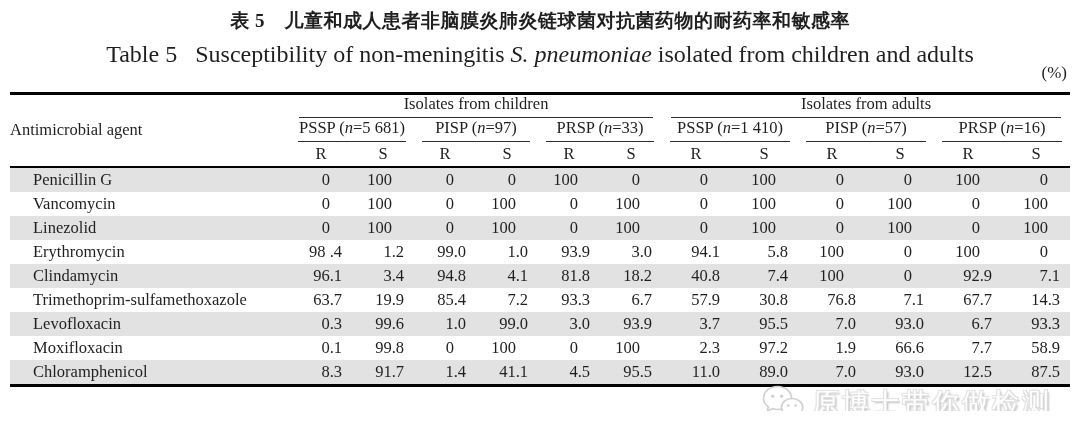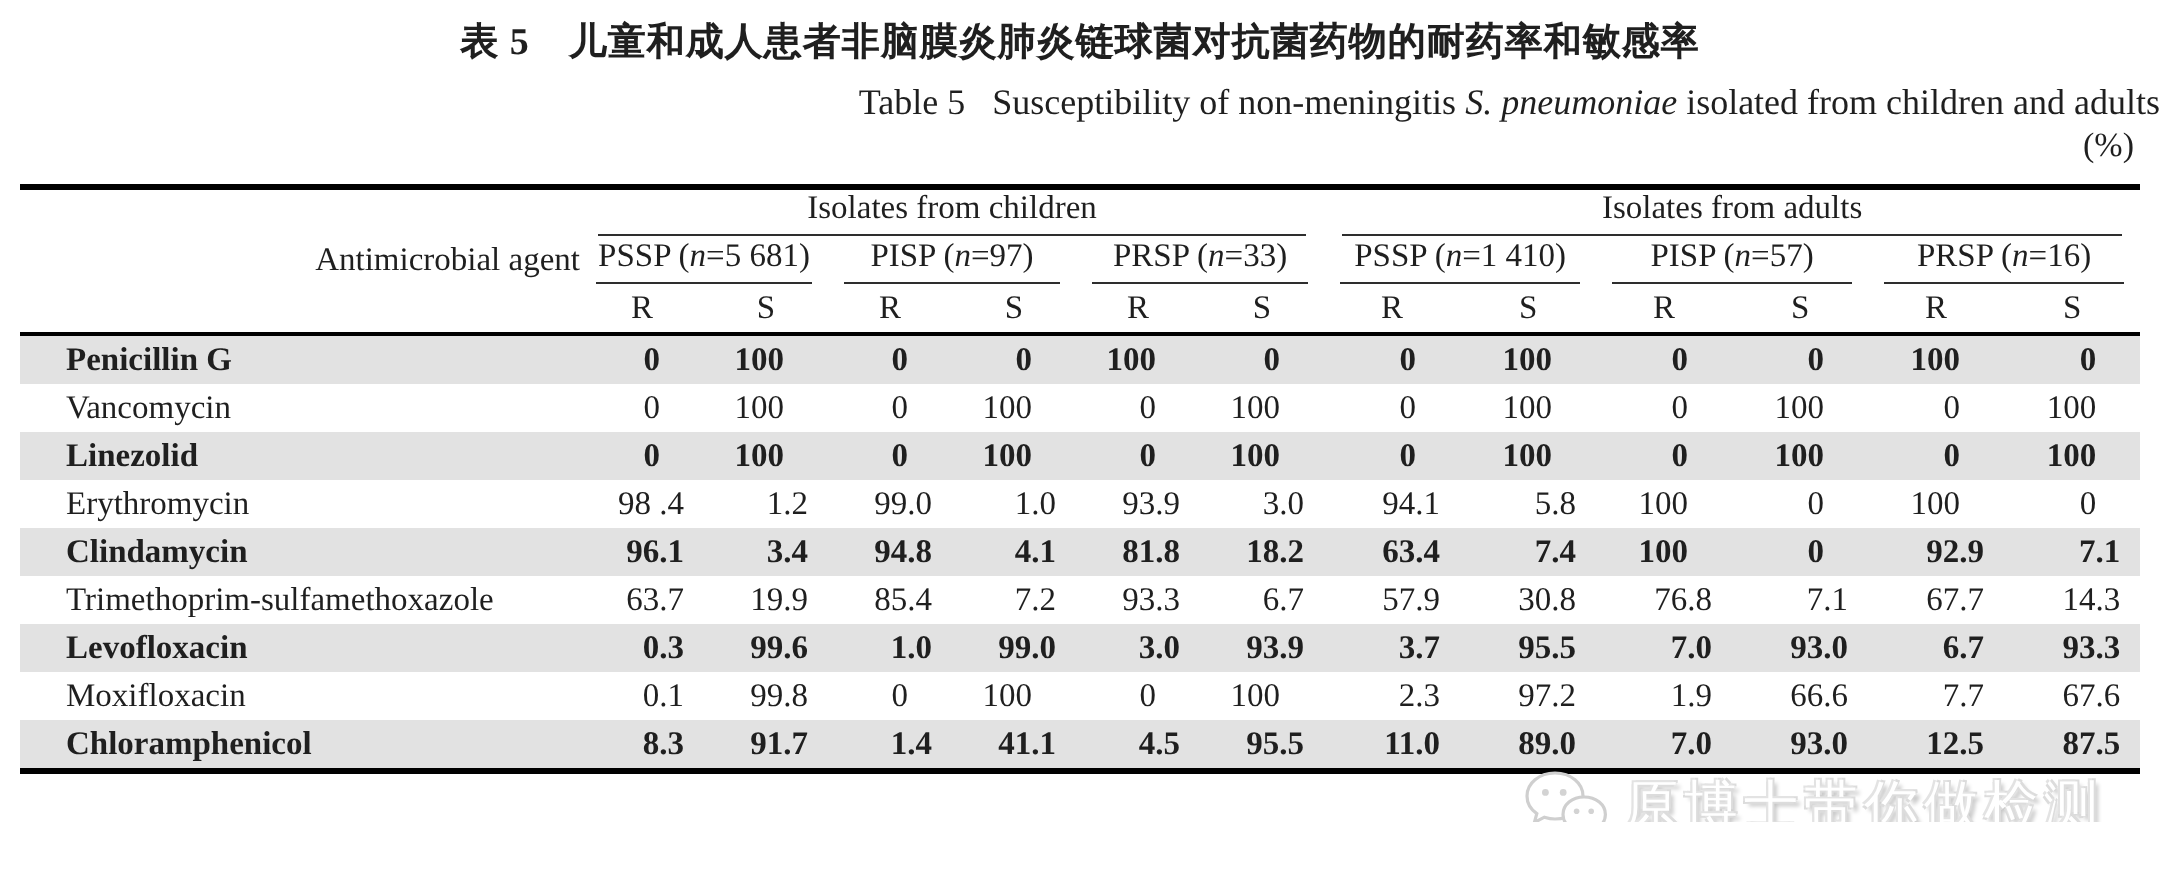--- a/index.html
+++ b/index.html
@@ -15,22 +15,22 @@
   .title-zh{
     padding-top:8px;
     text-align:center;
     font-size:19px;
     font-weight:bold;
     letter-spacing:.5px;
     white-space:pre;
   }
   .title-en{
     margin-top:7px;
-    text-align:right;
-    font-size:18px;
+    text-align:center;
+    font-size:24px;
     white-space:pre;
   }
   .title-en i{font-style:italic;}
   .unit{
     position:absolute;
     top:63px;right:13px;
     font-size:17px;
   }
   
   table.sus{
@@ -48,35 +48,35 @@
   col.c{width:62px;}
   col.a{width:68px;}
   thead th{
     font-weight:normal;
     padding:0;
     height:24px;
     vertical-align:middle;
   }
   tr.rs-row th{height:23px;}
   thead{border-bottom:2px solid var(--rule-dark,#111);}
-  th.agent-h{text-align:right;}
+  th.agent-h{text-align:left;}
   th.grp .u, th.sub .u{
     border-bottom:1.5px solid var(--rule-thin,#2e2e2e);
     padding-bottom:4px;
     margin:0 9px;
     text-align:center;
   }
   th.sub .u{margin:0 8px;}
   th.sub i{font-style:italic;}
   tbody td{
     height:24px;
     padding:0;
     vertical-align:middle;
   }
-  tbody tr.shaded{background:var(--stripe,#e2e2e2);font-weight:bold;}
+  tbody tr.shaded{background:var(--stripe,#e2e2e2);}
   td.agent-cell{
     text-align:left;
     padding-left:23px;
   }
   td.val{
     text-align:right;
     padding-right:10px;
   }
   td.val.int{padding-right:22px;}
   
@@ -236,21 +236,21 @@
           <td class="val int">0</td>
         </tr>
         <tr class="shaded">
           <td class="agent-cell">Clindamycin</td>
           <td class="val">96.1</td>
           <td class="val">3.4</td>
           <td class="val">94.8</td>
           <td class="val">4.1</td>
           <td class="val">81.8</td>
           <td class="val">18.2</td>
-          <td class="val">63.4</td>
+          <td class="val">40.8</td>
           <td class="val">7.4</td>
           <td class="val int">100</td>
           <td class="val int">0</td>
           <td class="val">92.9</td>
           <td class="val">7.1</td>
         </tr>
         <tr class="">
           <td class="agent-cell">Trimethoprim-sulfamethoxazole</td>
           <td class="val">63.7</td>
           <td class="val">19.9</td>
@@ -286,21 +286,21 @@
           <td class="val">99.8</td>
           <td class="val int">0</td>
           <td class="val int">100</td>
           <td class="val int">0</td>
           <td class="val int">100</td>
           <td class="val">2.3</td>
           <td class="val">97.2</td>
           <td class="val">1.9</td>
           <td class="val">66.6</td>
           <td class="val">7.7</td>
-          <td class="val">67.6</td>
+          <td class="val">58.9</td>
         </tr>
         <tr class="shaded">
           <td class="agent-cell">Chloramphenicol</td>
           <td class="val">8.3</td>
           <td class="val">91.7</td>
           <td class="val">1.4</td>
           <td class="val">41.1</td>
           <td class="val">4.5</td>
           <td class="val">95.5</td>
           <td class="val">11.0</td>

